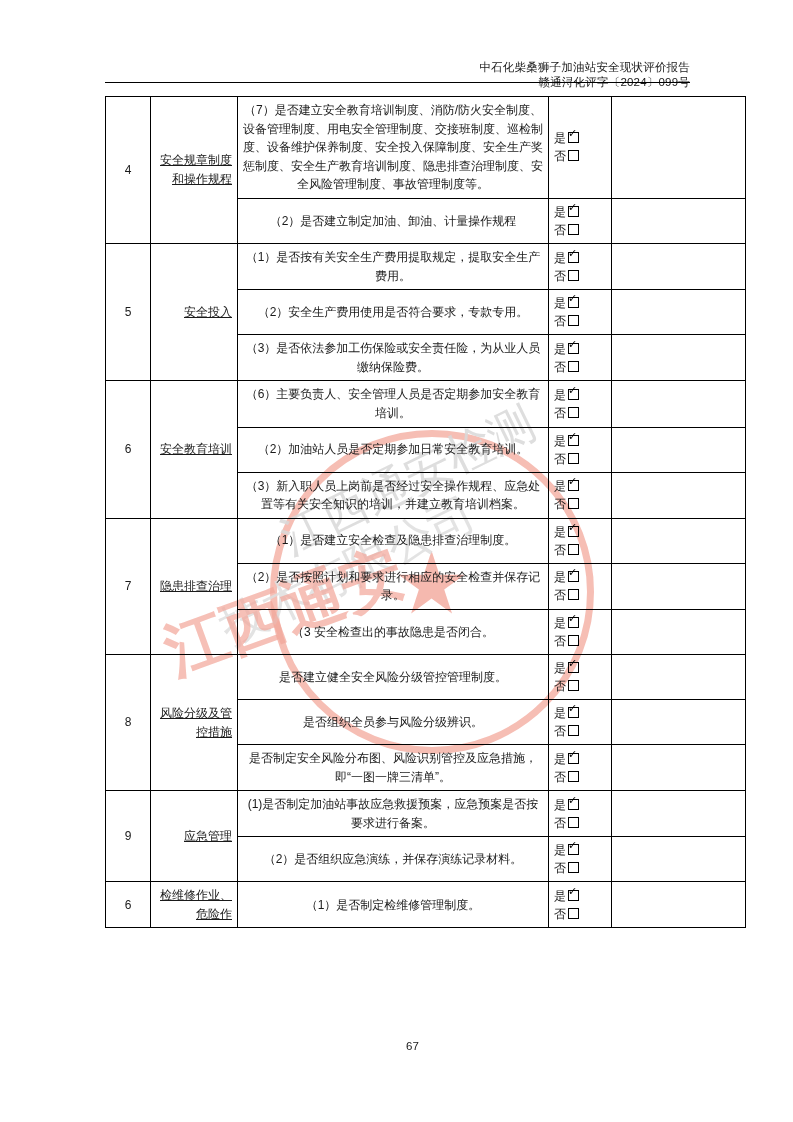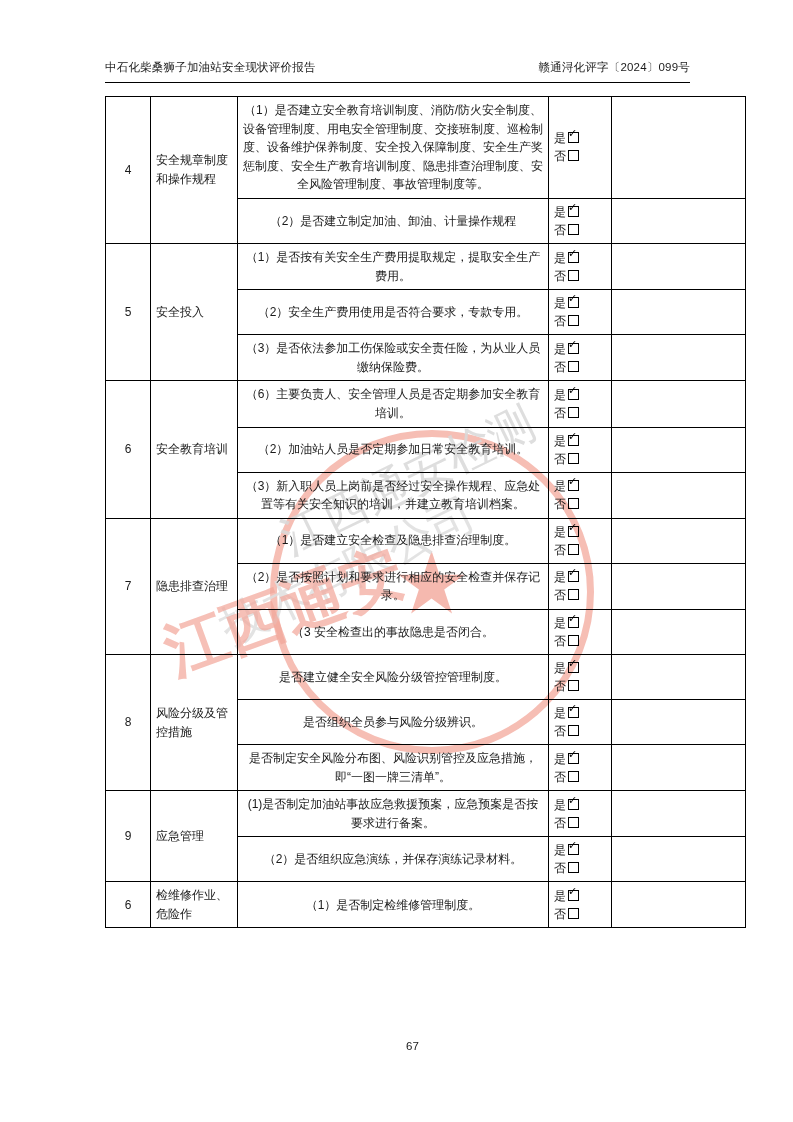--- a/index.html
+++ b/index.html
@@ -25,20 +25,21 @@
   .header {
     position: absolute;
     top: 60px;
     left: 105px;
     width: 585px;
     display: flex;
     justify-content: space-between;
     align-items: flex-end;
     font-size: 11.5px;
     letter-spacing: 0.2px;
+    flex-direction: column;
   }
   .header-left { white-space: nowrap; }
   .header-right { white-space: nowrap; margin-left: 8px; }
   .header-rule {
     position: absolute;
     top: 82px;
     left: 105px;
     width: 585px;
     height: 1px;
     background: #000;
@@ -123,21 +124,22 @@
     padding: 4px 5px;
     vertical-align: middle;
     line-height: 1.55;
   }
   td.col-num {
     width: 34px;
     text-align: center;
   }
   td.col-cat {
     width: 76px;
-    text-align: left;
+    text-align: right;
+    text-decoration: underline;
   }
   td.col-item {
     width: 300px;
     text-align: center;
   }
   td.col-ans {
     width: 52px;
     text-align: left;
     white-space: nowrap;
     padding-left: 8px;
@@ -197,21 +199,21 @@
     <div class="wm-text-grey2">技术有限公司</div>
     <div class="wm-text-big">江西通安</div>
   </div>
 
   <table class="audit">
     <tbody>
 
       <tr>
         <td class="col-num" rowspan="2">4</td>
         <td class="col-cat" rowspan="2">安全规章制度和操作规程</td>
-        <td class="col-item justify">（1）是否建立安全教育培训制度、消防/防火安全制度、设备管理制度、用电安全管理制度、交接班制度、巡检制度、设备维护保养制度、安全投入保障制度、安全生产奖惩制度、安全生产教育培训制度、隐患排查治理制度、安全风险管理制度、事故管理制度等。</td>
+        <td class="col-item justify">（7）是否建立安全教育培训制度、消防/防火安全制度、设备管理制度、用电安全管理制度、交接班制度、巡检制度、设备维护保养制度、安全投入保障制度、安全生产奖惩制度、安全生产教育培训制度、隐患排查治理制度、安全风险管理制度、事故管理制度等。</td>
         <td class="col-ans">
           <span class="ans-line"><span>是</span><span class="box checked"></span></span>
           <span class="ans-line"><span>否</span><span class="box"></span></span>
         </td>
         <td class="col-note"></td>
       </tr>
       <tr>
         <td class="col-item">（2）是否建立制定加油、卸油、计量操作规程</td>
         <td class="col-ans">
           <span class="ans-line"><span>是</span><span class="box checked"></span></span>

